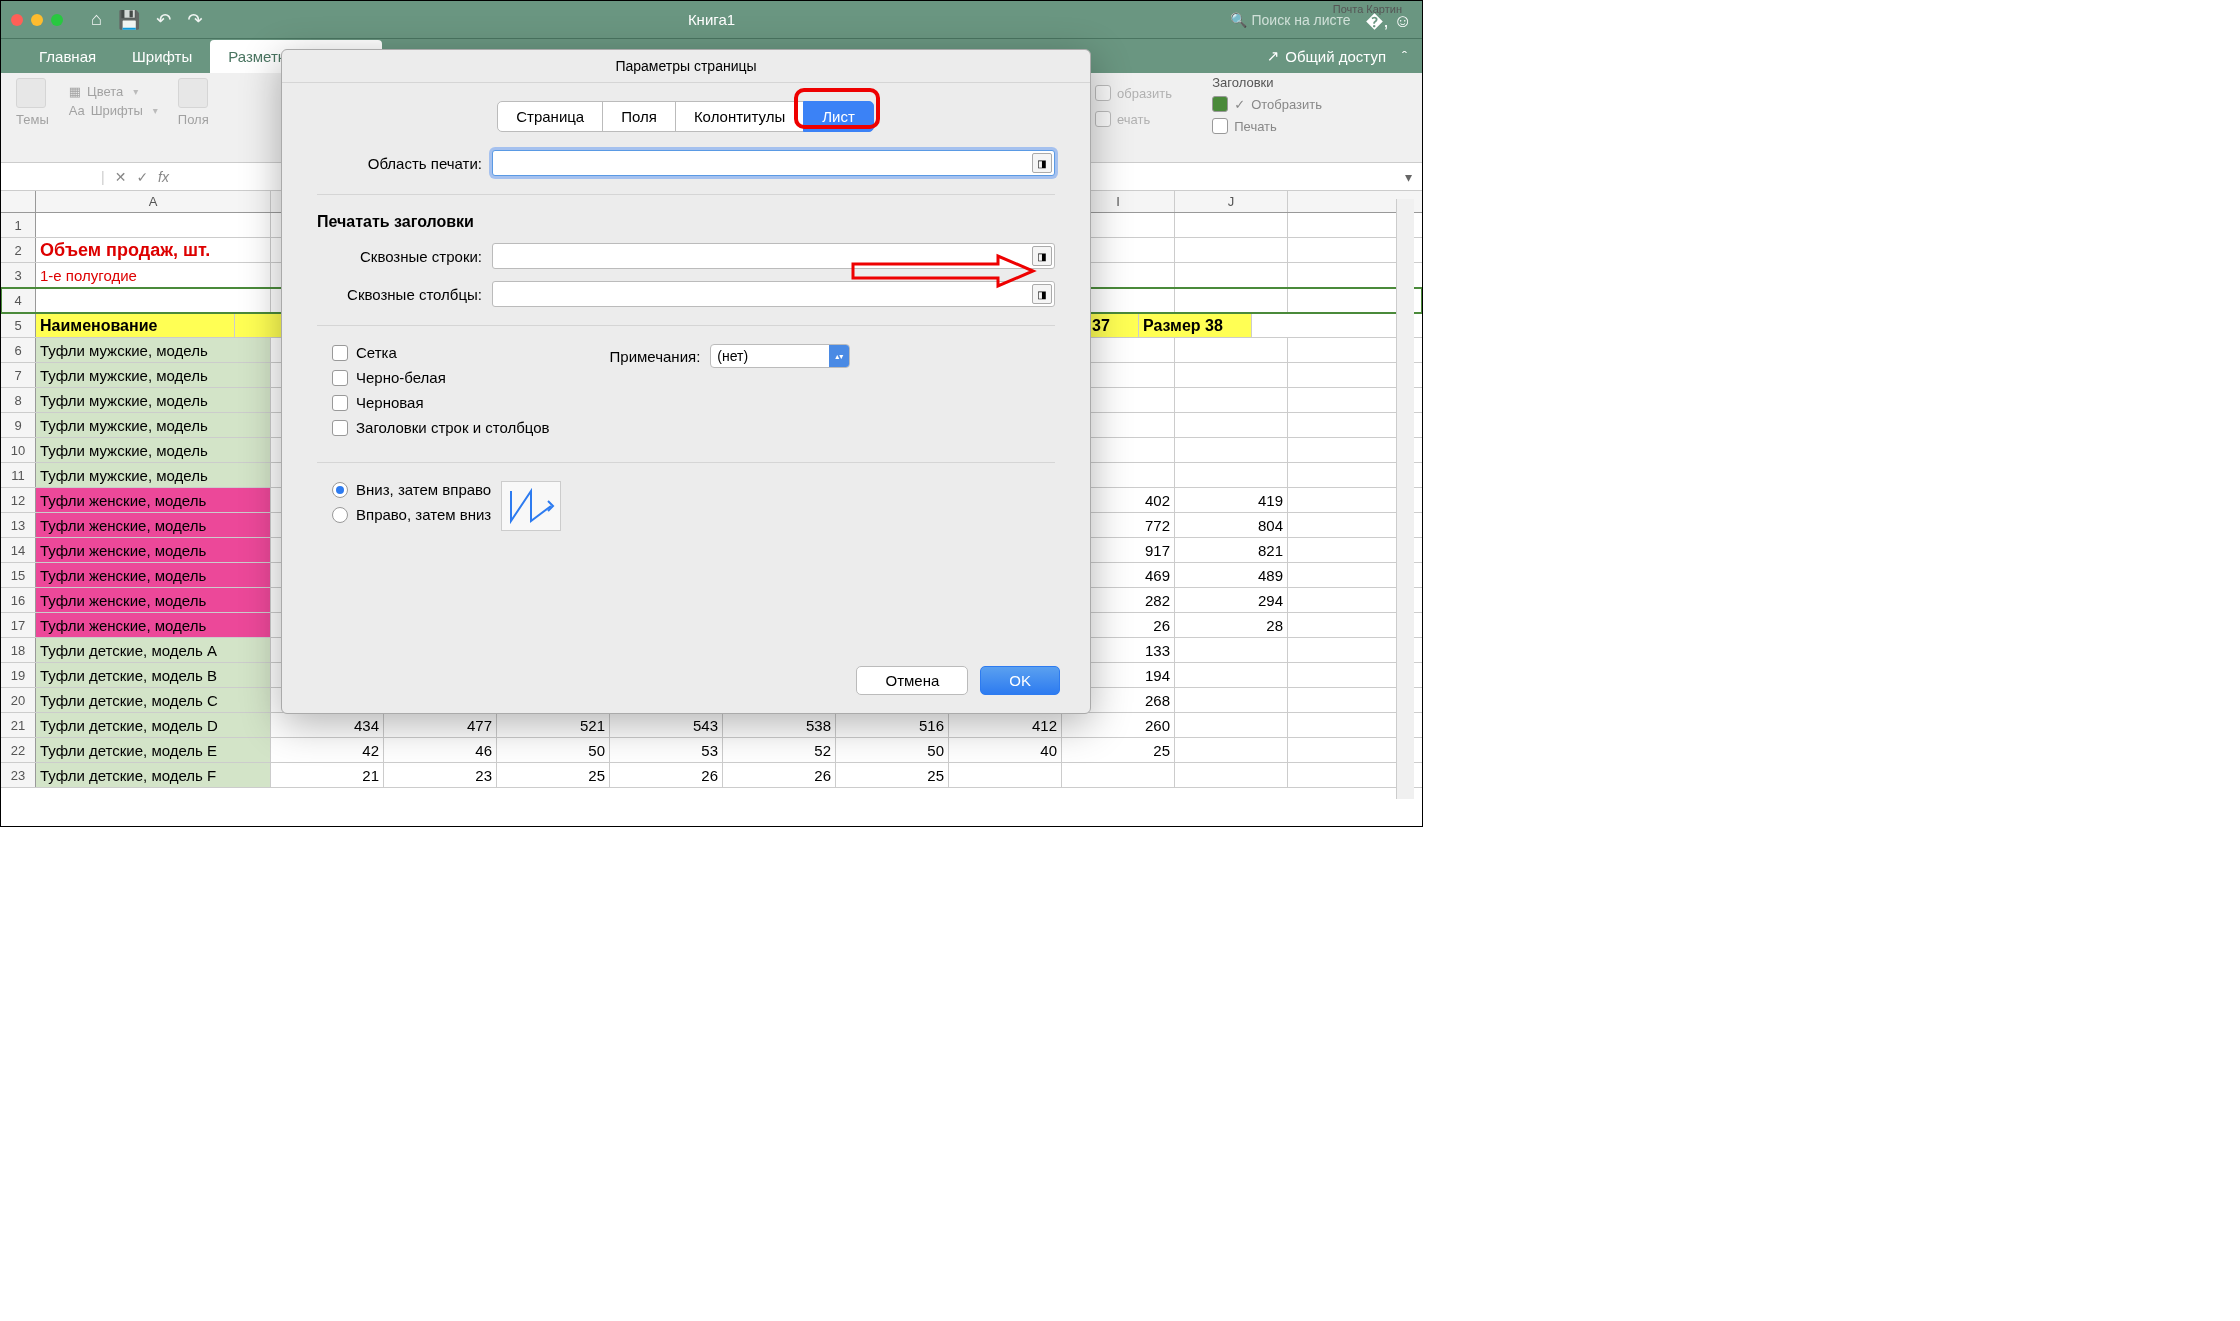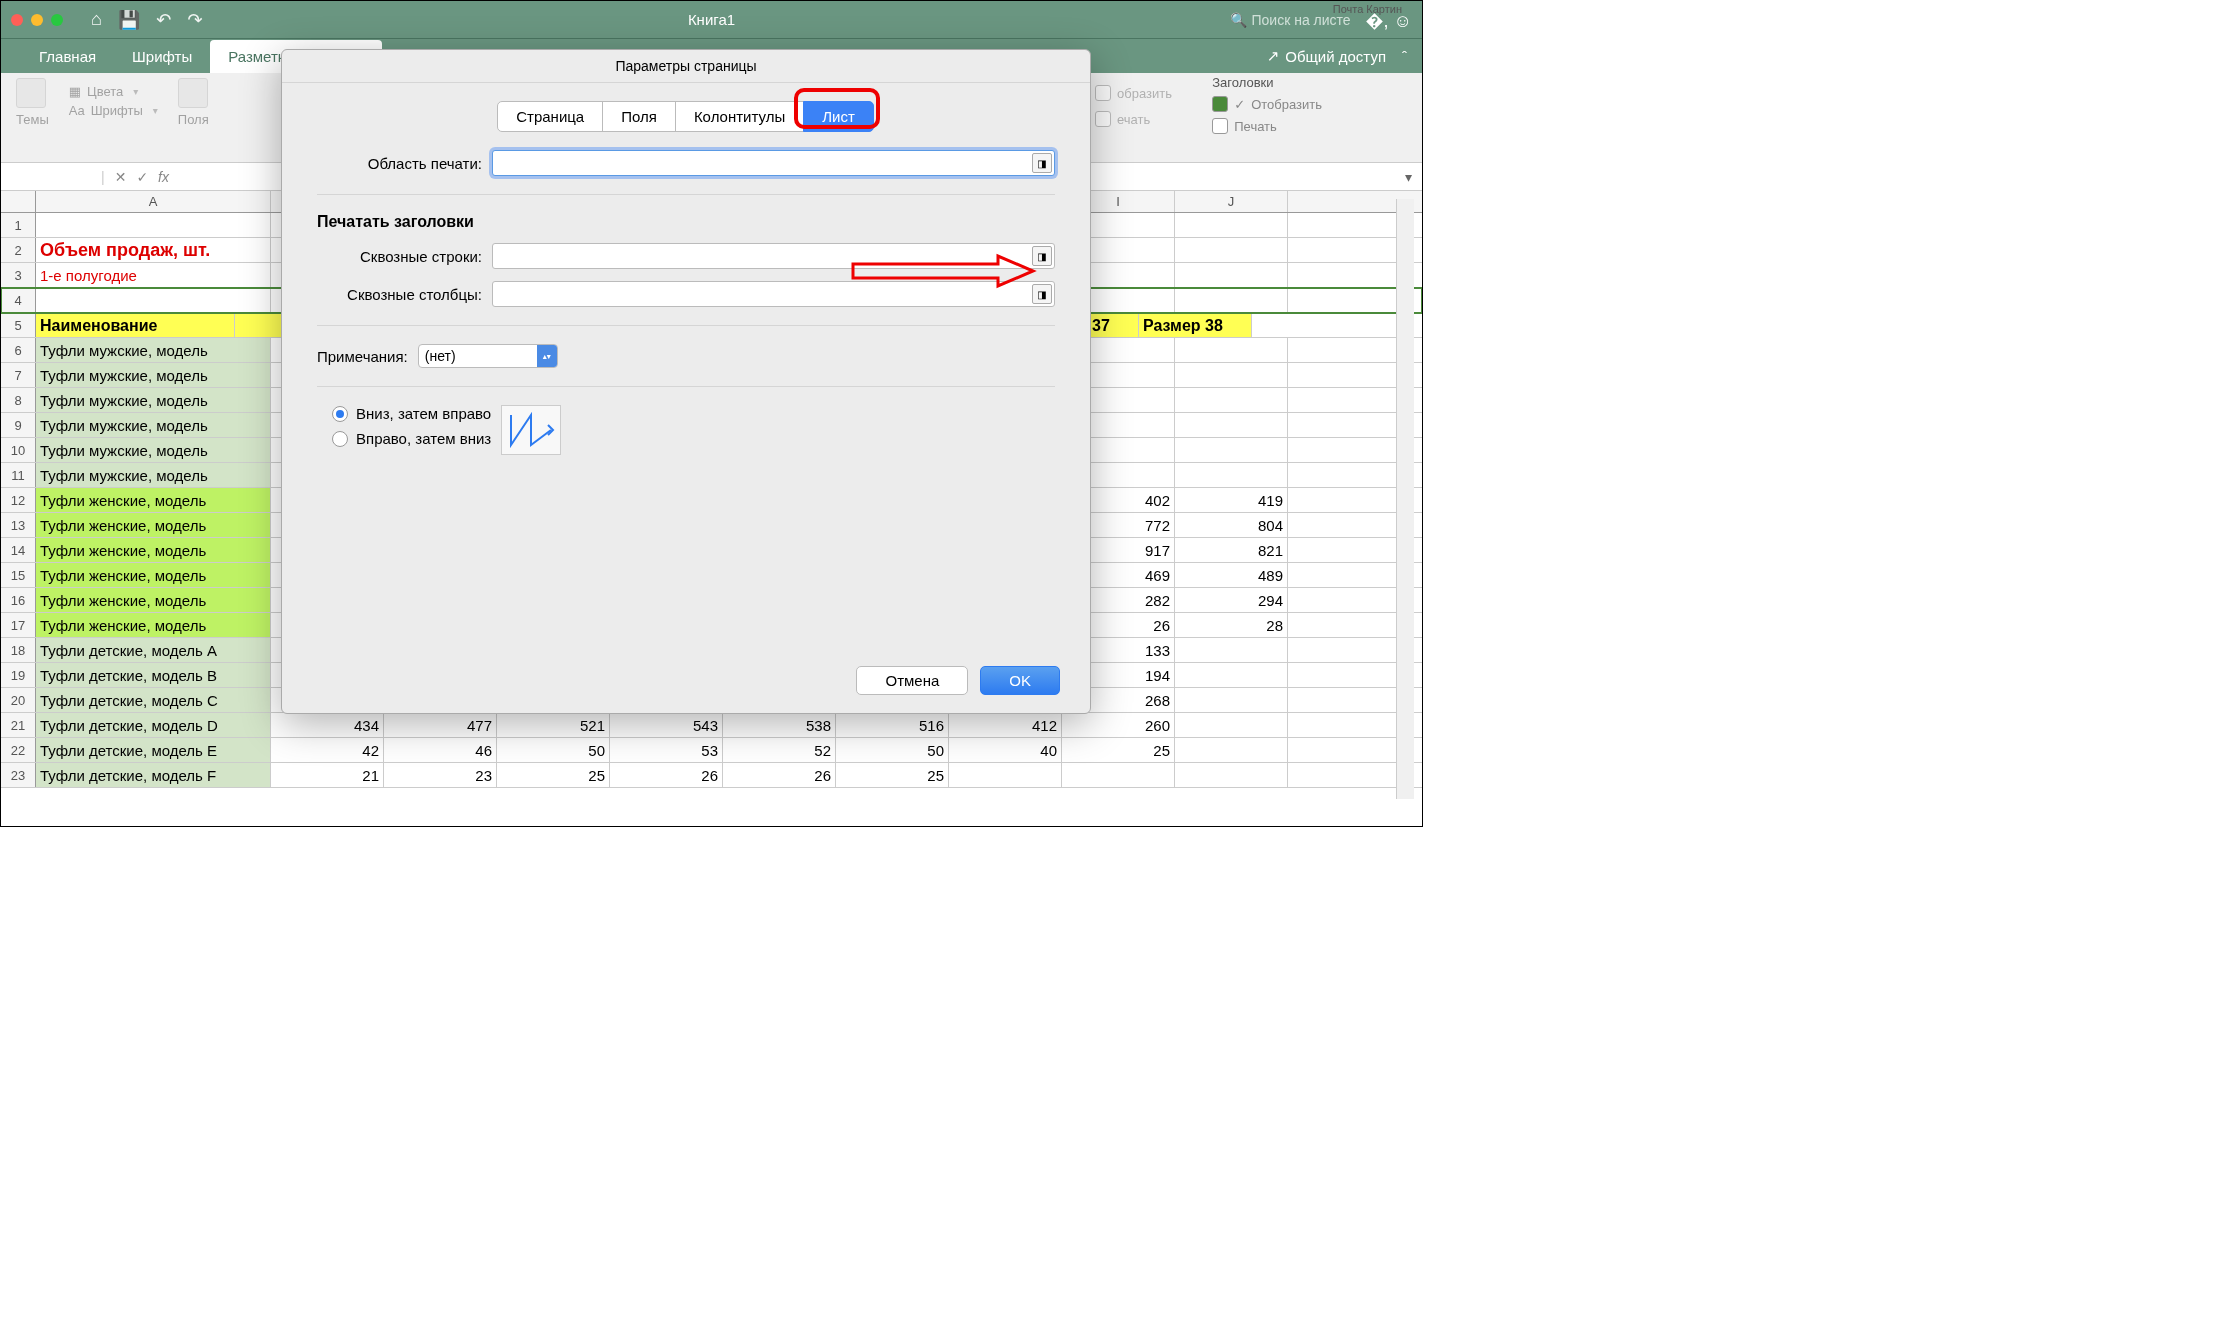--- a/index.html
+++ b/index.html
@@ -29,21 +29,21 @@
 .col-headers{display:flex;height:22px;background:#f5f5f5;border-bottom:1px solid #999}
 .corner{width:35px;border-right:1px solid #999}
 .ch{border-right:1px solid #ccc;text-align:center;font-size:13px;color:#555;line-height:22px}
 .row{display:flex;height:25px;border-bottom:1px solid #ccc}
 .rh{width:35px;background:#f5f5f5;border-right:1px solid #999;text-align:center;font-size:13px;color:#555;line-height:25px}
 .cell{border-right:1px solid #ccc;padding:0 4px;font-size:15px;line-height:25px;overflow:hidden;white-space:nowrap}
 .title-cell{color:#d00;font-weight:bold;font-size:18px}
 .sub-cell{color:#d00;font-size:15px}
 .hdr-cell{background:#ffff54;font-weight:bold;font-size:16px}
 .green1{background:#d3e4c8}
-.green2{background:#bef264}
+.green2{background:#ec4899}
 .num{text-align:right}
 .dialog-overlay{position:absolute;left:280px;top:48px;width:810px;height:665px;background:#ececec;border:1px solid #aaa;border-radius:6px;box-shadow:0 10px 40px rgba(0,0,0,.3)}
 .dlg-title{text-align:center;padding:8px;font-size:14px;border-bottom:1px solid #d5d5d5}
 .dlg-tabs{display:flex;justify-content:center;margin:18px 0;gap:0}
 .dtab{padding:6px 18px;font-size:15px;border:1px solid #bbb;background:#fff;margin-left:-1px}
 .dtab:first-child{border-radius:5px 0 0 5px}
 .dtab:last-child{border-radius:0 5px 5px 0}
 .dtab.active{background:#3b82f6;color:#fff;border-color:#3b82f6}
 .dlg-body{padding:0 35px}
 .field-row{display:flex;align-items:center;margin-bottom:12px}
@@ -491,20 +491,38 @@
     </div>
     <div class="field-row">
       <div class="field-label">Сквозные столбцы:</div>
       <div class="field-input">
           <div class="range-btn">◨</div>
         </div>
     </div>
     <div class="hr"></div>
     <div class="print-params">
       <div>
+        <div class="cb-line">
+            <span class="cb"></span>
+            <span>Сетка</span>
+          </div>
+        <div class="cb-line">
+            <span class="cb"></span>
+            <span>Черно-белая</span>
+          </div>
+        <div class="cb-line">
+            <span class="cb"></span>
+            <span>Черновая</span>
+          </div>
+        <div class="cb-line">
+            <span class="cb"></span>
+            <span>Заголовки строк и столбцов</span>
+          </div>
+      </div>
+      <div>
         <div style="display:flex;align-items:center;gap:10px;font-size:15px">
           <span>Примечания:</span>
           <div class="select-box">
               <span>(нет)</span>
               <div class="sel-arrows">▴▾</div>
             </div>
         </div>
       </div>
     </div>
     <div class="hr"></div>

